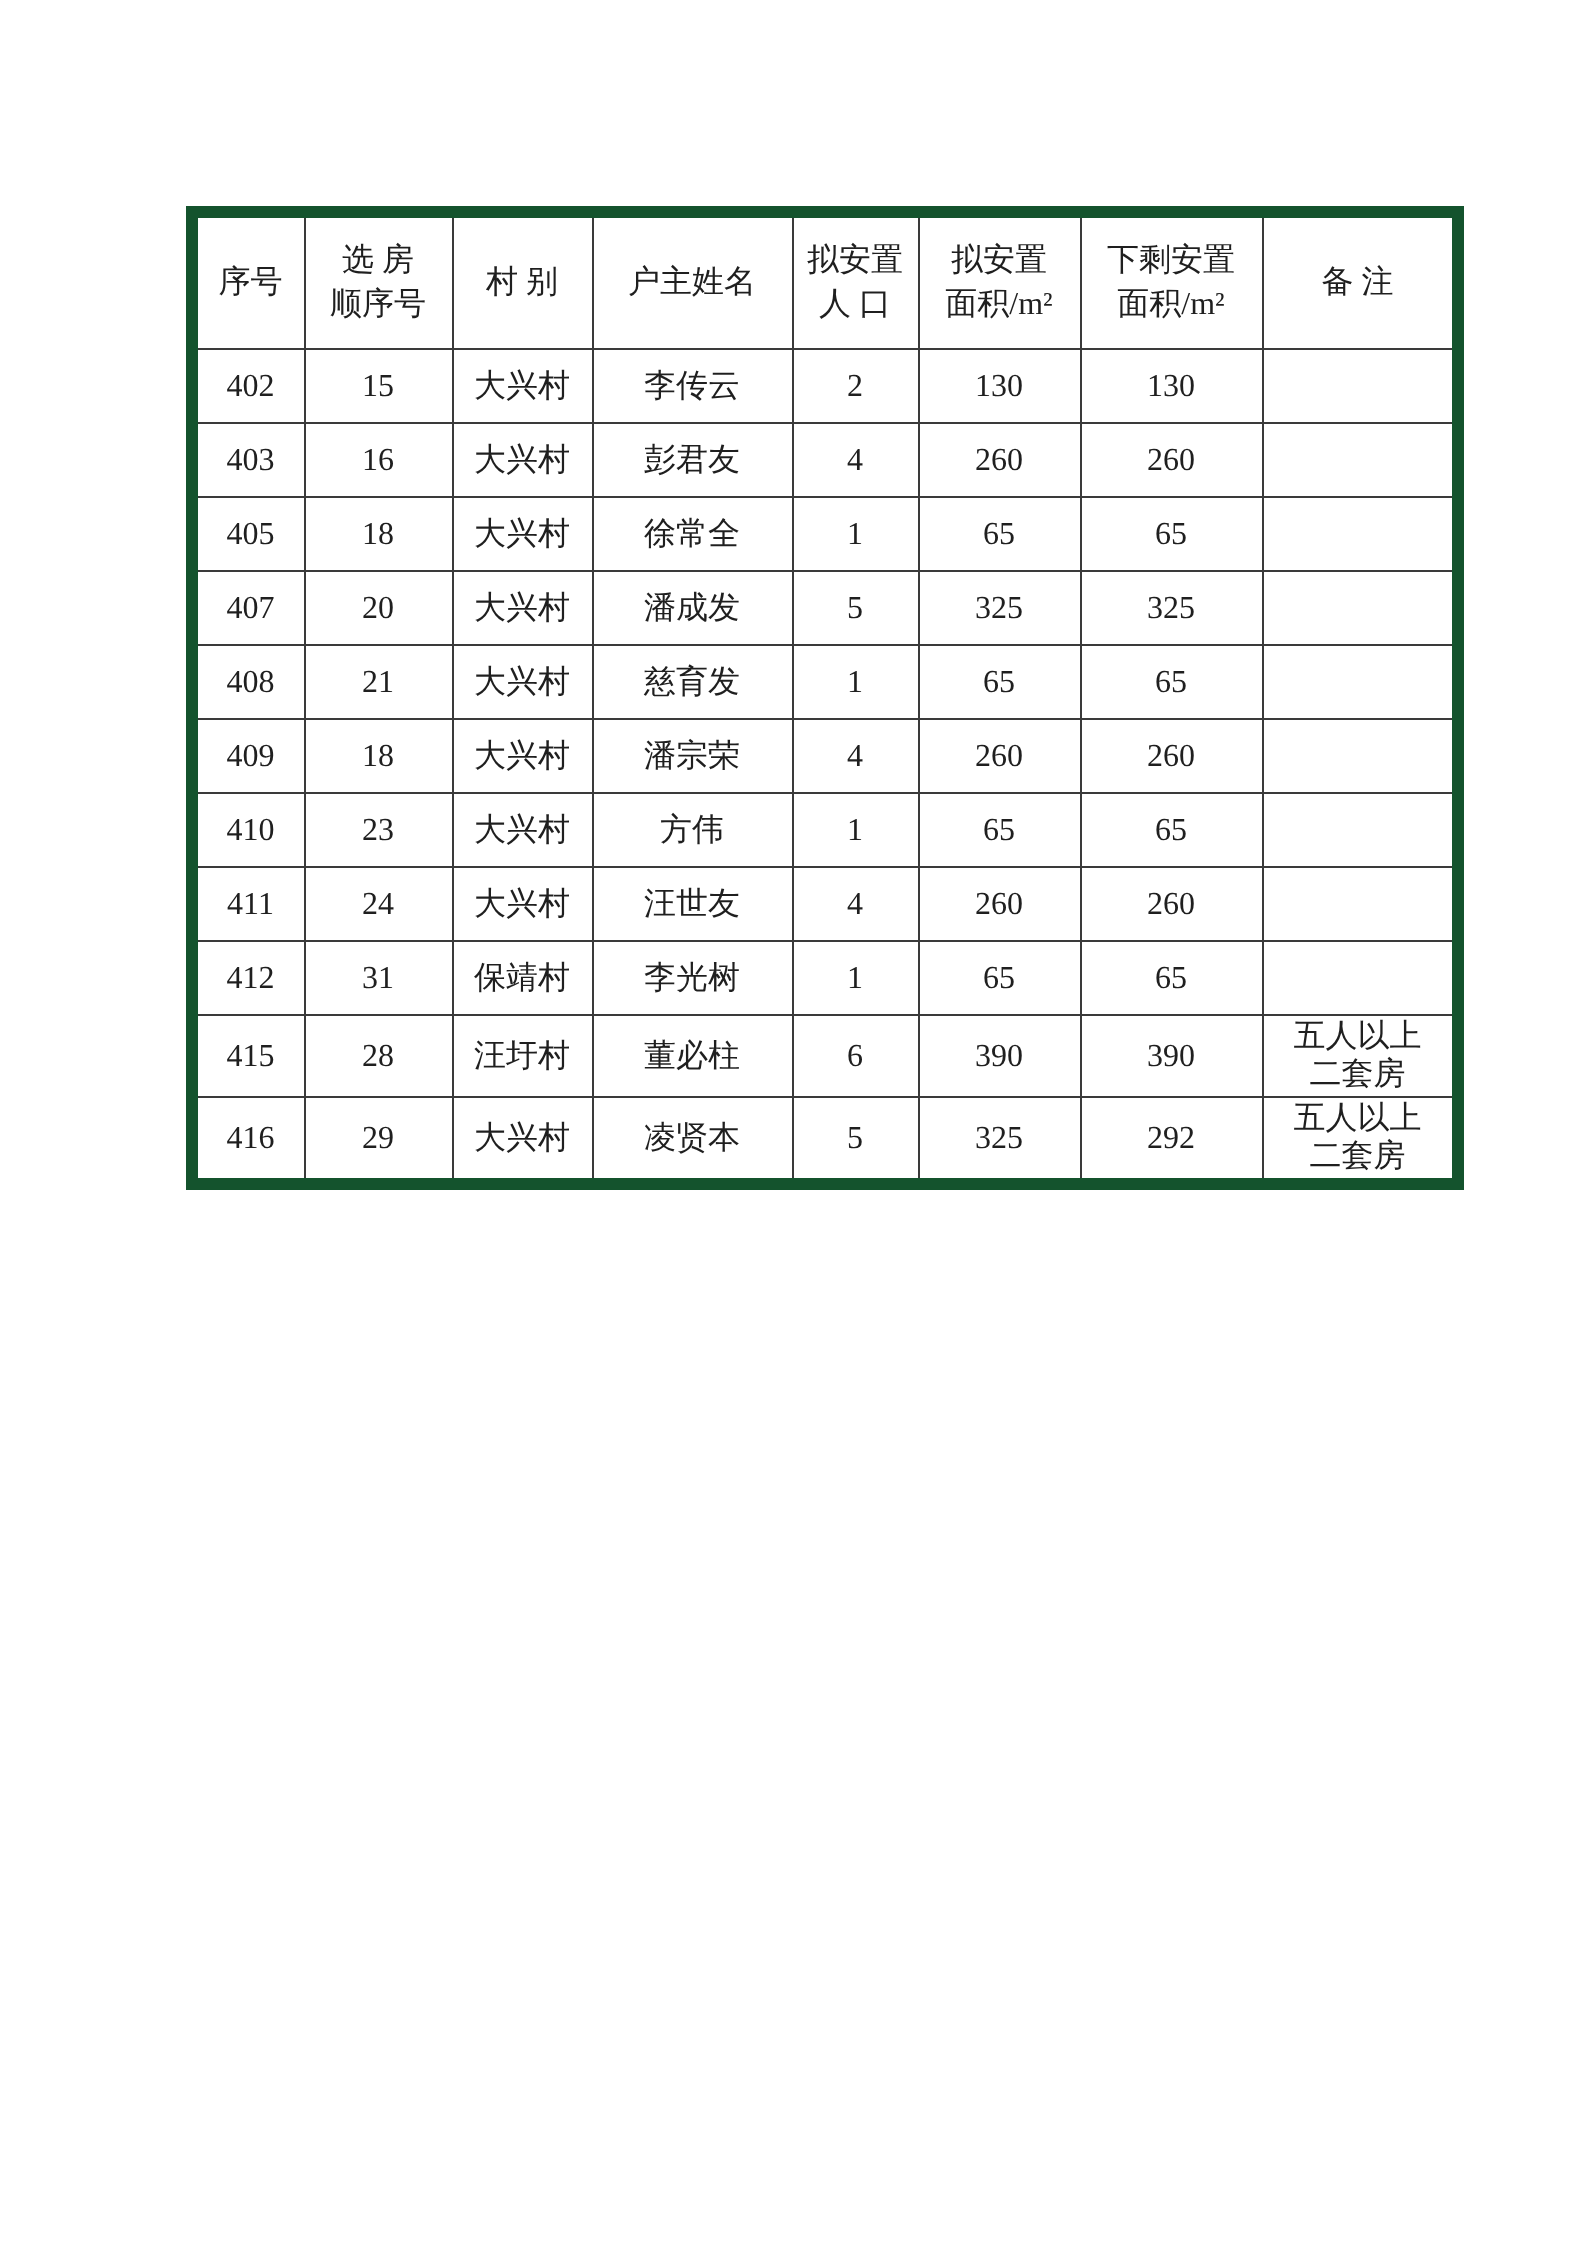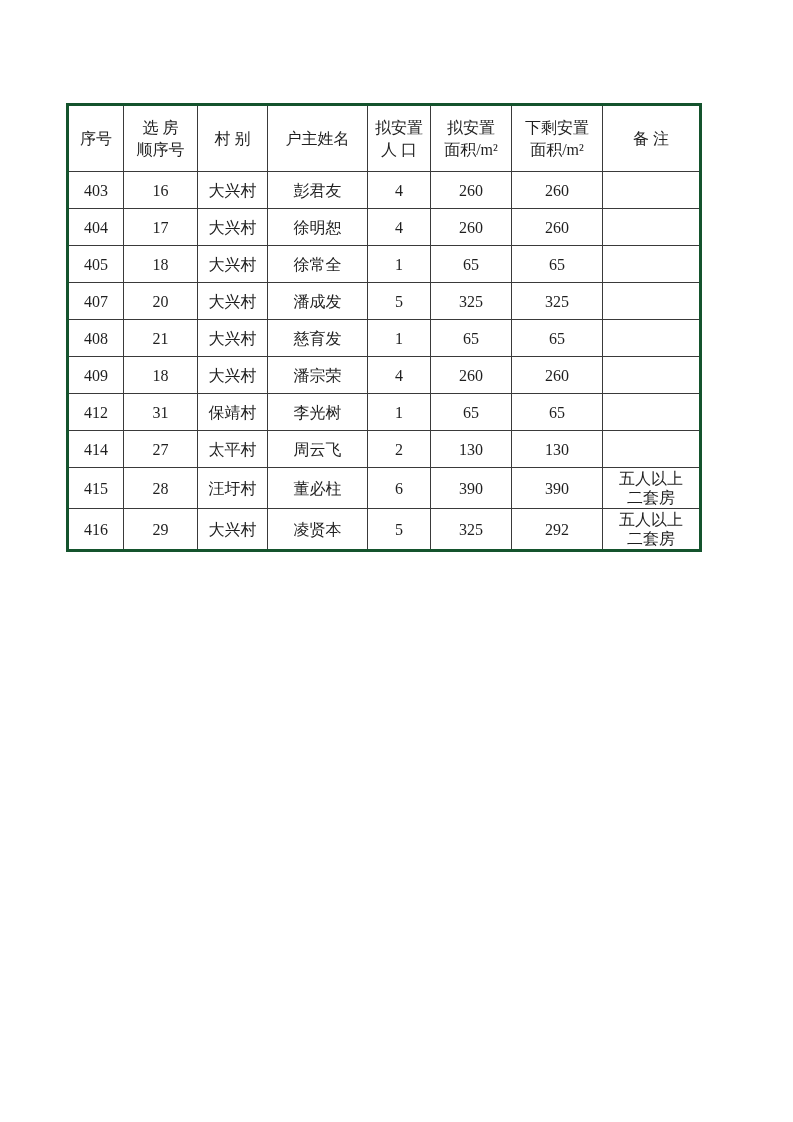--- a/index.html
+++ b/index.html
@@ -11,25 +11,25 @@
     position: relative;
     width: 793px;
     height: 1122px;
     background: #ffffff;
     font-family: "Liberation Serif", "DejaVu Serif", serif;
     color: #1f1f1f;
     overflow: hidden;
   }
   table.alloc {
     position: absolute;
-    left: 66px;
+    left: 93px;
     top: 103px;
     border-collapse: collapse;
     table-layout: fixed;
-    border: 3px solid #14532d;
+    border: 6px solid #14532d;
   }
   table.alloc th,
   table.alloc td {
     border: 1px solid #3a3a3a;
     text-align: center;
     vertical-align: middle;
     white-space: pre-line;
     font-weight: normal;
     padding: 1px 2px;
     overflow: hidden;
@@ -80,34 +80,34 @@
 人 口</th>
         <th>拟安置
 面积/m²</th>
         <th>下剩安置
 面积/m²</th>
         <th>备 注</th>
       </tr>
     </thead>
     <tbody>
         <tr>
+          <td>402</td>
+          <td>15</td>
+          <td>大兴村</td>
+          <td>李传云</td>
+          <td>2</td>
+          <td>130</td>
+          <td>130</td>
+          <td class="remark-cell"></td>
+        </tr>
+        <tr>
           <td>403</td>
           <td>16</td>
           <td>大兴村</td>
           <td>彭君友</td>
-          <td>4</td>
-          <td>260</td>
-          <td>260</td>
-          <td class="remark-cell"></td>
-        </tr>
-        <tr>
-          <td>404</td>
-          <td>17</td>
-          <td>大兴村</td>
-          <td>徐明恕</td>
           <td>4</td>
           <td>260</td>
           <td>260</td>
           <td class="remark-cell"></td>
         </tr>
         <tr>
           <td>405</td>
           <td>18</td>
           <td>大兴村</td>
           <td>徐常全</td>
@@ -140,37 +140,47 @@
           <td>409</td>
           <td>18</td>
           <td>大兴村</td>
           <td>潘宗荣</td>
           <td>4</td>
           <td>260</td>
           <td>260</td>
           <td class="remark-cell"></td>
         </tr>
         <tr>
+          <td>410</td>
+          <td>23</td>
+          <td>大兴村</td>
+          <td>方伟</td>
+          <td>1</td>
+          <td>65</td>
+          <td>65</td>
+          <td class="remark-cell"></td>
+        </tr>
+        <tr>
+          <td>411</td>
+          <td>24</td>
+          <td>大兴村</td>
+          <td>汪世友</td>
+          <td>4</td>
+          <td>260</td>
+          <td>260</td>
+          <td class="remark-cell"></td>
+        </tr>
+        <tr>
           <td>412</td>
           <td>31</td>
           <td>保靖村</td>
           <td>李光树</td>
           <td>1</td>
           <td>65</td>
           <td>65</td>
-          <td class="remark-cell"></td>
-        </tr>
-        <tr>
-          <td>414</td>
-          <td>27</td>
-          <td>太平村</td>
-          <td>周云飞</td>
-          <td>2</td>
-          <td>130</td>
-          <td>130</td>
           <td class="remark-cell"></td>
         </tr>
         <tr>
           <td>415</td>
           <td>28</td>
           <td>汪圩村</td>
           <td>董必柱</td>
           <td>6</td>
           <td>390</td>
           <td>390</td>

